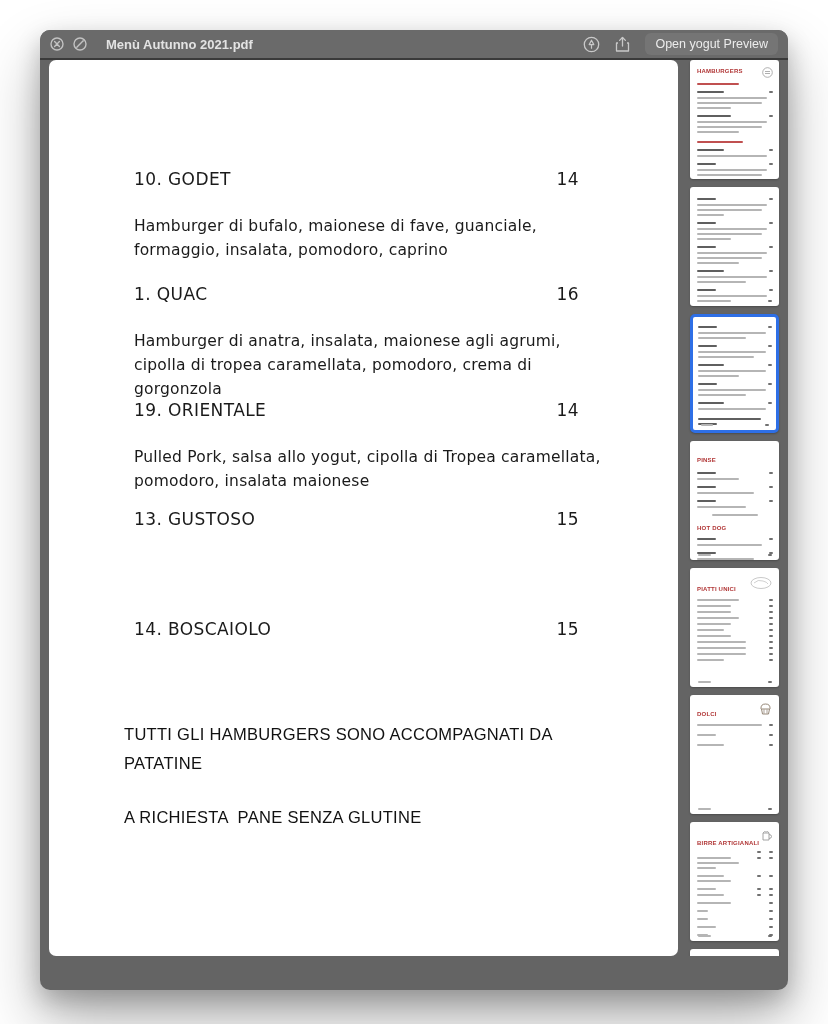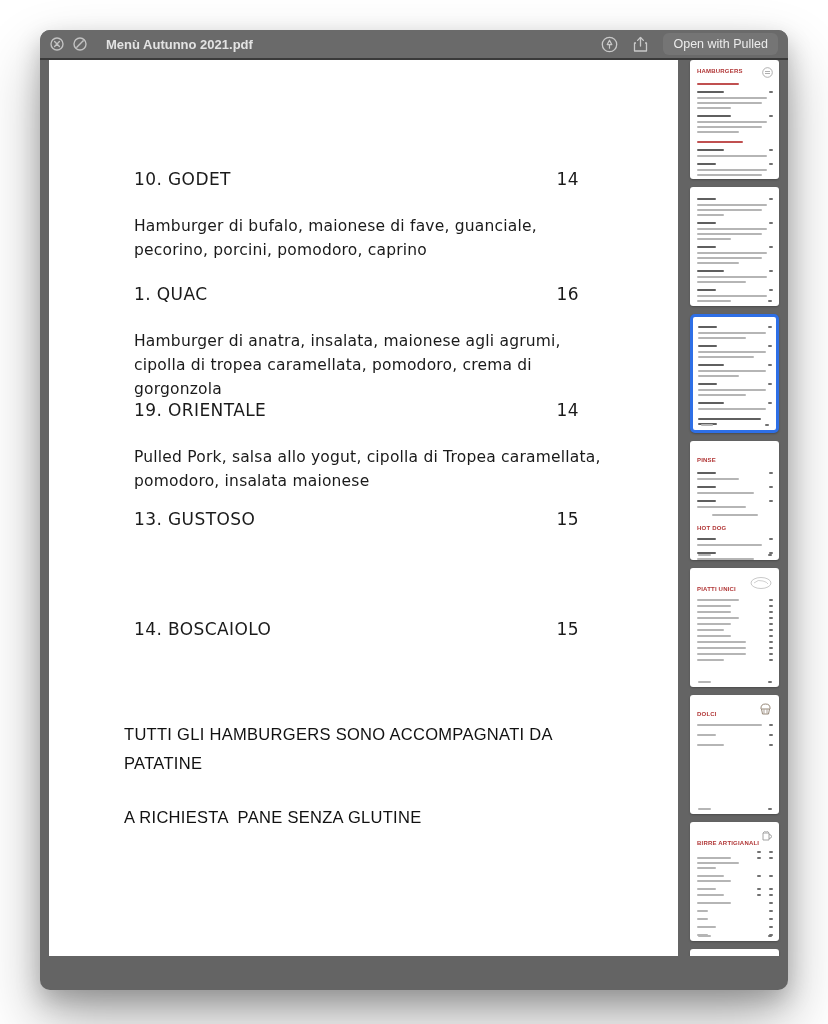--- a/index.html
+++ b/index.html
@@ -27,21 +27,21 @@
   .tb-icon { width:17px; height:17px; }
   .tb-open {
     color:#ececec; font-size:12.5px; padding:4px 10px; border-radius:6px;
     background:rgba(255,255,255,.08); white-space:nowrap;
   }
 
   
   .content { display:flex; height:896px; }
   .page {
     position:relative; margin-left:9px; width:629px; height:896px;
-    background:#ffffff; color:#1a1a1a;
+    background:#ffffff; color:#1a1a1a;border-radius:7px;
   }
 
   
   .menu-item { position:absolute; left:85px; width:445px; font-family:"DejaVu Sans",sans-serif; }
   .item-head { display:flex; justify-content:space-between; font-size:17px; letter-spacing:.4px; }
   .item-name { white-space:nowrap; }
   .item-price { }
   .item-desc { margin-top:25px; width:476px; font-size:15.5px; line-height:24px; letter-spacing:.2px; }
 
   .note { position:absolute; left:75px; font-family:"Liberation Sans",sans-serif; color:#111; }
@@ -104,34 +104,34 @@
             <path d="M8.5 9 L8.5 12.2" stroke="#c9c9c9" stroke-width="1.2" stroke-linecap="round"></path>
           </svg>
         </div>
         <div class="tb-icon">
           <svg viewBox="0 0 17 17" width="17" height="17">
             <path d="M4 7 h-1.5 v8 h12 v-8 H13" fill="none" stroke="#c9c9c9" stroke-width="1.3" stroke-linejoin="round"></path>
             <path d="M8.5 1.6 L8.5 10" stroke="#c9c9c9" stroke-width="1.3" stroke-linecap="round"></path>
             <path d="M5.6 4.4 L8.5 1.5 L11.4 4.4" fill="none" stroke="#c9c9c9" stroke-width="1.3" stroke-linecap="round" stroke-linejoin="round"></path>
           </svg>
         </div>
-        <div class="tb-open">Open with Pulled</div>
+        <div class="tb-open">Open yogut Preview</div>
       </div>
     </div>
 
     <div class="content">
 
       <div class="page">
 
         <div class="menu-item" style="top:109px">
           <div class="item-head">
             <span class="item-name">10. GODET</span>
             <span class="item-price">14</span>
           </div>
-          <div class="item-desc">Hamburger di bufalo, maionese di fave, guanciale, pecorino, porcini, pomodoro, caprino</div>
+          <div class="item-desc">Hamburger di bufalo, maionese di fave, guanciale, formaggio, insalata, pomodoro, caprino</div>
         </div>
 
         <div class="menu-item" style="top:224px">
           <div class="item-head">
             <span class="item-name">1. QUAC</span>
             <span class="item-price">16</span>
           </div>
           <div class="item-desc">Hamburger di anatra, insalata, maionese agli agrumi, cipolla di tropea caramellata, pomodoro, crema di gorgonzola</div>
         </div>
 

